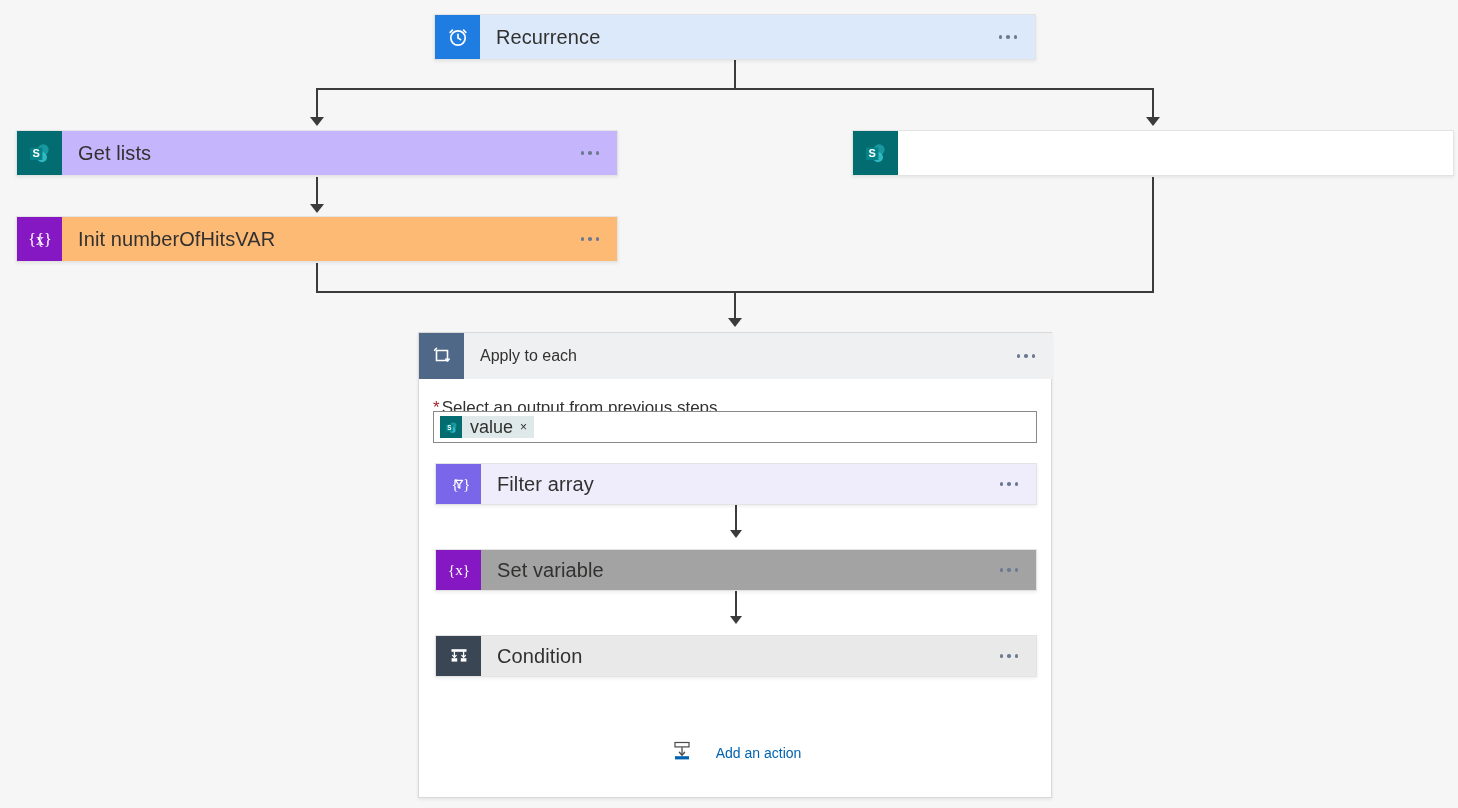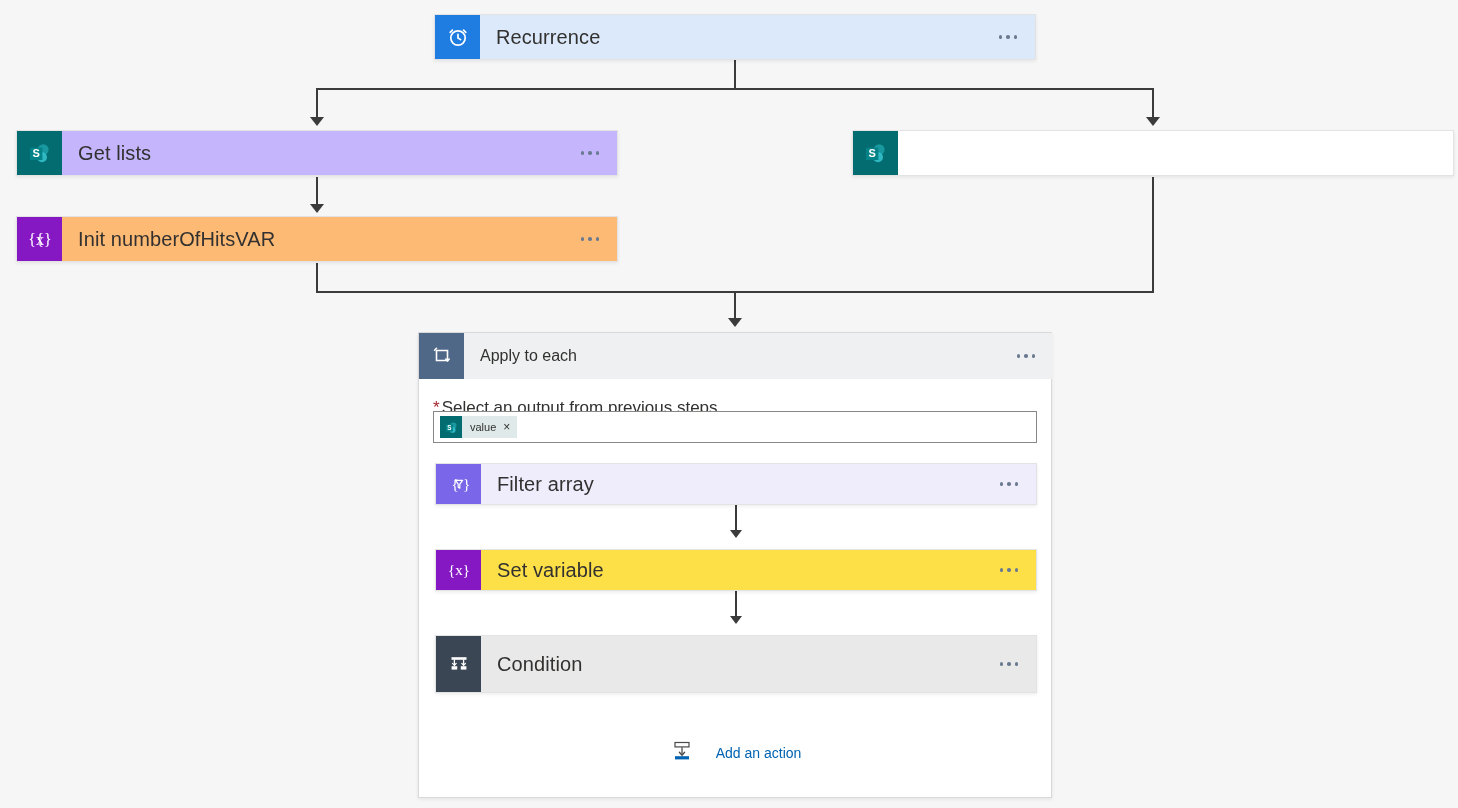--- a/index.html
+++ b/index.html
@@ -73,21 +73,21 @@
   .ico-recurrence { background: #1f7ce0; }
   .bg-recurrence  { background: #dbe9fa; }
 
   .ico-sharepoint { background: #036c70; }
   .bg-sharepoint  { background: #c4b5fd; text-align: right; }
 
   .ico-variable   { background: #8618c4; }
   .bg-variable    { background: #fdba74; }
 
   .ico-setvar     { background: #8618c4; }
-  .bg-setvar      { background: #fde047; }
+  .bg-setvar      { background: #a3a3a3; }
 
   .ico-filter     { background: #7a66e8; }
   .bg-filter      { background: #efedfc; }
 
   .ico-scope      { background: #4f6887; }
   .bg-scope       { background: #eff0f1; }
 
   .ico-condition  { background: #3b4654; }
   .bg-condition   { background: #e9e9e9; }
 
@@ -157,21 +157,21 @@
   }
   .token .tico {
     width: 22px;
     height: 22px;
     background: #036c70;
     display: flex;
     align-items: center;
     justify-content: center;
   }
   .token .tlabel {
-    font-size: 11px;
+    font-size: 18px;
     color: #323130;
     margin: 0 7px 0 8px;
   }
   .token .tx {
     font-size: 12px;
     color: #323130;
     cursor: pointer;
     line-height: 1;
   }
 
@@ -371,21 +371,21 @@
       <div class="body bg-setvar">
         <span class="title">Set variable</span>
         <span class="ellipsis">
             <i></i>
             <i></i>
             <i></i>
           </span>
       </div>
     </div>
 
-    <div class="card" style="left:16px; top:302px; width:602px; height:58px;">
+    <div class="card" style="left:16px; top:302px; width:602px; height:42px;">
       <div class="ico ico-condition">
         <svg width="24" height="22" viewBox="0 0 24 22" fill="none" stroke="#ffffff" stroke-width="1.3">
           <rect x="4.5" y="4.2" width="15" height="2.6" fill="#ffffff" stroke="none"></rect>
           <path d="M7.4 6.8 V11.6 M16.6 6.8 V11.6" stroke-linecap="round"></path>
           <path d="M5.6 10.4 L7.4 12.4 L9.2 10.4 M14.8 10.4 L16.6 12.4 L18.4 10.4" stroke-linecap="round" stroke-linejoin="round"></path>
           <rect x="4.6" y="13.2" width="5.6" height="3.4" fill="#ffffff" stroke="none"></rect>
           <rect x="13.8" y="13.2" width="5.6" height="3.4" fill="#ffffff" stroke="none"></rect>
         </svg>
       </div>
       <div class="body bg-condition">

